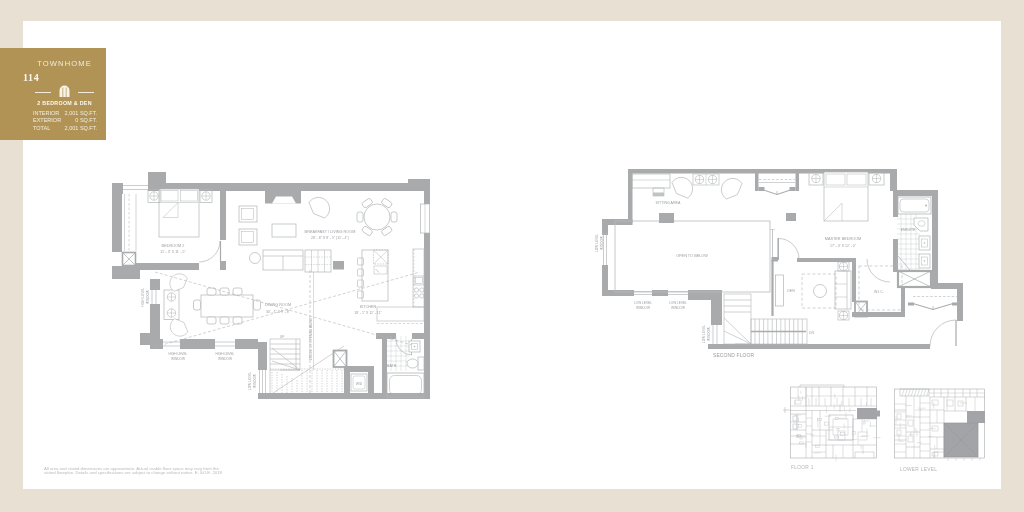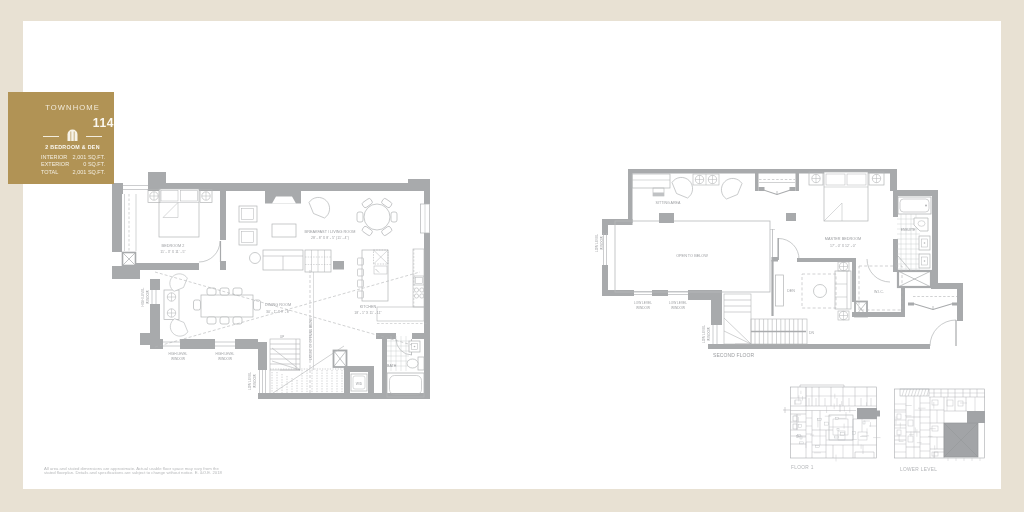--- a/index.html
+++ b/index.html
@@ -1,20 +1,20 @@
 <!DOCTYPE html>
 <html><head>
 <meta charset="utf-8">
 <style>
 html,body{margin:0;padding:0;}
 body{width:1024px;height:512px;background:#e8e1d3;font-family:"Liberation Sans",sans-serif;overflow:hidden;position:relative;}
 .page{position:absolute;left:23px;top:21px;width:978px;height:468px;background:#ffffff;}
-.gold{position:absolute;left:8px;top:48px;width:106px;height:92px;background:#b19355;color:#f7f3e8;margin-top:44px;}
+.gold{position:absolute;left:0;top:48px;width:106px;height:92px;background:#b19355;color:#f7f3e8;}
 .gold .t1{position:absolute;left:23px;top:10.5px;width:83px;text-align:center;font-size:7.6px;letter-spacing:1.1px;color:#f2ecdd;}
-.gold .t2{position:absolute;left:23px;top:24px;width:83px;text-align:right;font-size:12px;font-weight:bold;letter-spacing:.6px;color:#fbf8f0;}
+.gold .t2{position:absolute;left:23px;top:24px;width:83px;text-align:left;font-size:10px;font-weight:bold;letter-spacing:.6px;color:#fbf8f0;font-family:Liberation Serif, serif;}
 .gold .t3{position:absolute;left:23px;top:52px;width:83px;text-align:center;font-size:5.3px;font-weight:bold;letter-spacing:.3px;color:#fbf8f0;}
 .row{position:absolute;left:33px;width:64px;font-size:5.5px;color:#f3eee1;}
 .row b{position:absolute;right:0;font-weight:normal;}
 .disc{position:absolute;left:44px;top:466.5px;width:260px;font-size:4.25px;line-height:4.8px;color:#b7b9bb;}
 svg{position:absolute;left:0;top:0;}
 </style>
 </head>
 <body>
 
 <div class="page"></div>

